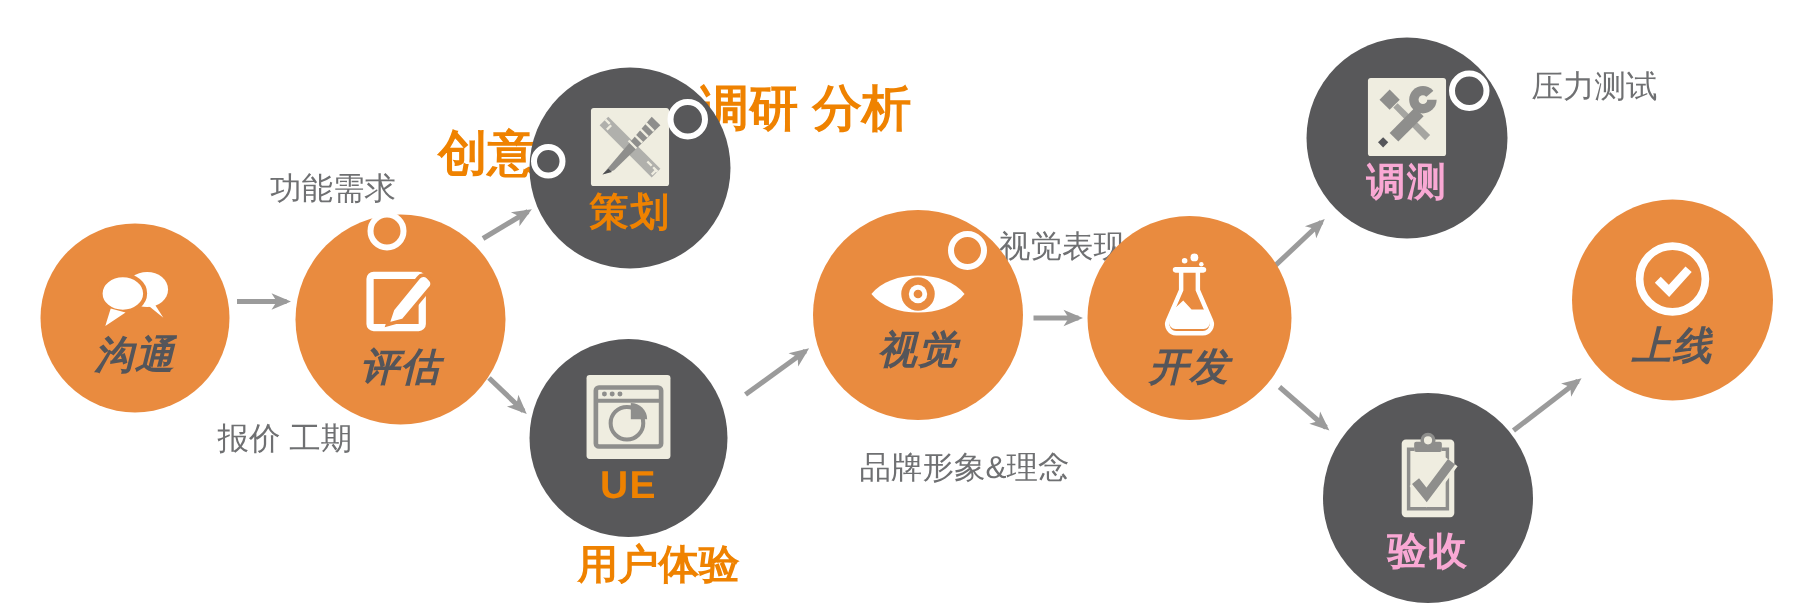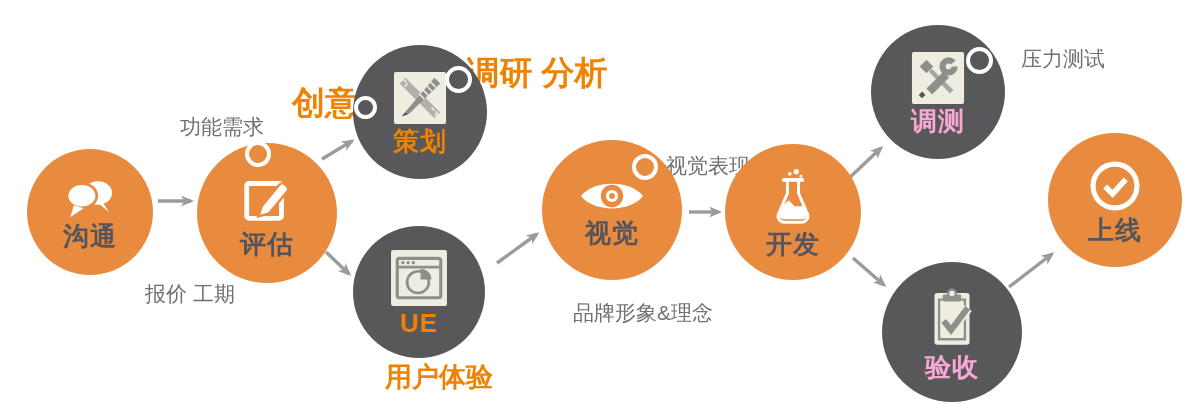--- a/index.html
+++ b/index.html
@@ -8,21 +8,21 @@
     overflow:hidden;font-family:"Liberation Sans",sans-serif;
   }
   .arrows{position:absolute;left:0;top:0;}
   .node{
     position:absolute;border-radius:50%;
     display:flex;flex-direction:column;align-items:center;justify-content:center;
   }
   .node.orange{background:#E98B3F;}
   .node.dark{background:#58585A;}
   .nlab{font-weight:bold;font-size:26px;letter-spacing:1px;line-height:1;margin-top:3px;}
-  .dark-label{color:#54555A;}
+  .dark-label{color:#54555A;font-style:italic;}
   .orange-label{color:#EF8200;}
   .white-label{color:#f9a8d4;}
   .ann{position:absolute;transform:translate(-50%,-50%);white-space:nowrap;line-height:1;}
   .gray-text{color:#6F7072;font-size:21px;font-weight:500;}
   .orange-text{color:#EF8200;font-size:33px;font-weight:bold;}
   .ux-text{font-size:27px;}
   .ring{position:absolute;border:4.5px solid #ffffff;border-radius:50%;box-sizing:border-box;background:transparent;}
 
   
   .n-communication{left:27px;top:149px;width:126px;height:126px;}

